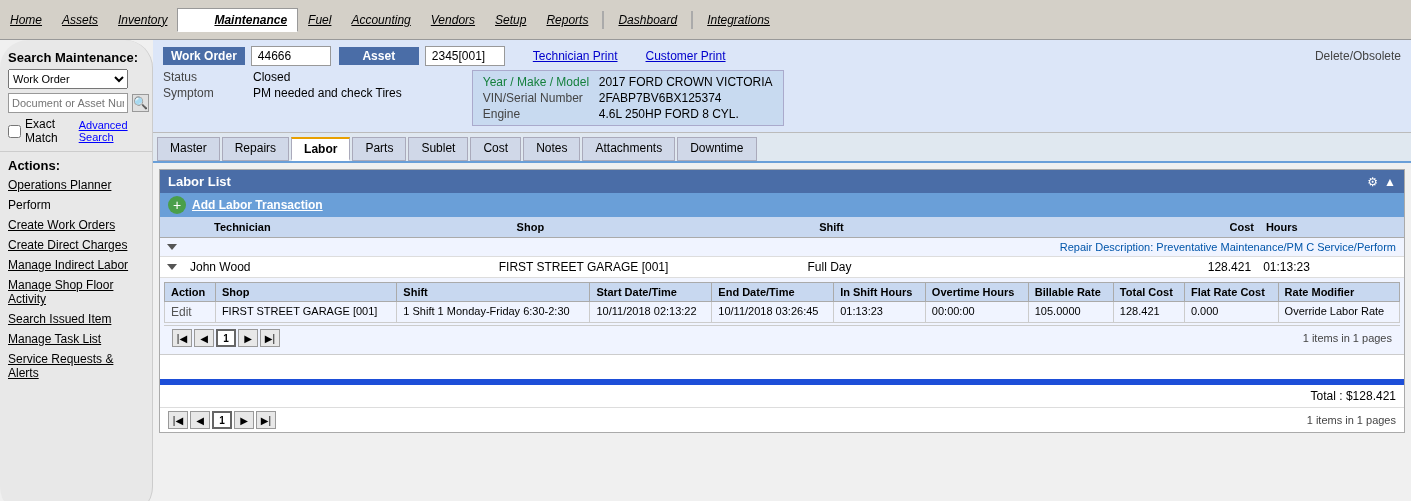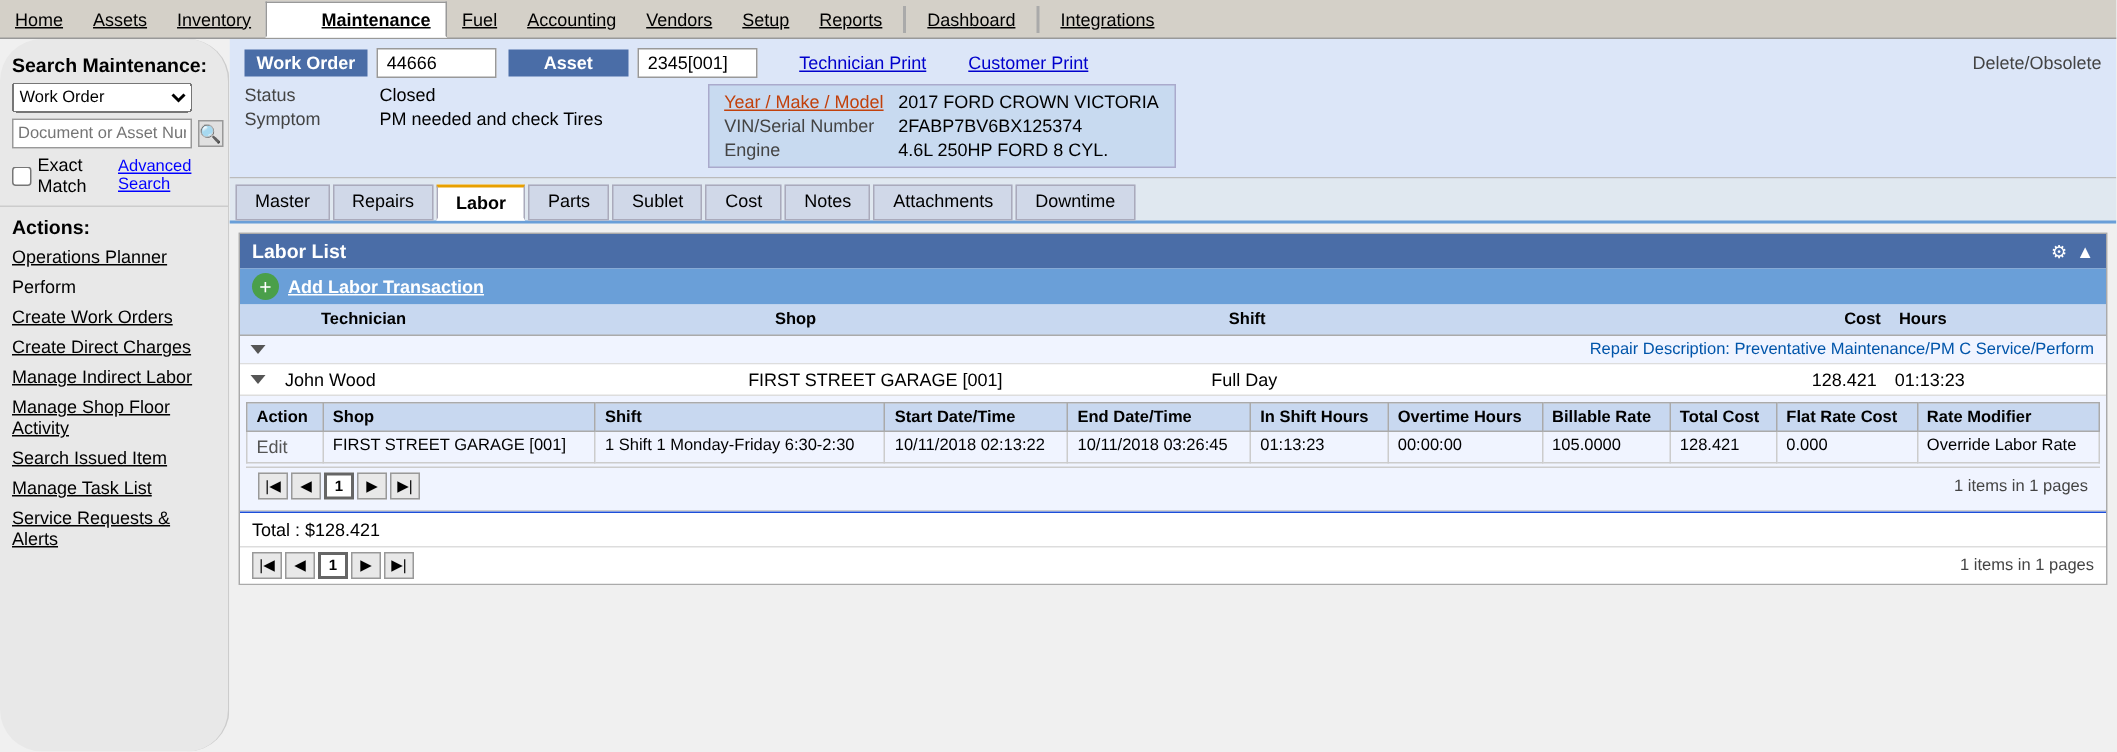--- a/index.html
+++ b/index.html
@@ -1,19 +1,19 @@
 <!DOCTYPE html>
 <html><head>
   <meta charset="utf-8">
   <style>
     * { box-sizing: border-box; margin: 0; padding: 0; font-family: Arial, sans-serif; font-size: 12px; }
     body { background: #f0f0f0; overflow: hidden; }
 
     
-    .top-nav { display: flex; align-items: center; background: #d4d0c8; border-bottom: 1px solid #999; height: 26px; }
+    .top-nav { display: flex; align-items: center; background: #d4d0c8; border-bottom: 1px solid #999; height: 40px; font-style: italic; }
     .top-nav-item { padding: 4px 10px; cursor: pointer; text-decoration: underline; color: #000; }
     .top-nav-item.active { background: #fff; border: 1px solid #999; border-bottom: 1px solid #fff; font-weight: bold; padding-left: 36px; }
 
     
     .main-layout { display: flex; height: calc(501px - 26px); }
 
     
     .sidebar { width: 153px; background: #e8e8e8; border-right: 1px solid #ccc; padding: 4px 0; flex-shrink: 0; border-radius: 28px; }
     .sidebar-item { padding: 3px 8px; cursor: pointer; color: #000; text-decoration: none; display: block; }
     .sidebar-item.underline { text-decoration: underline; }
@@ -62,21 +62,21 @@
     .edit-btn { color: #555; cursor: pointer; }
 
     
     .pagination { display: flex; align-items: center; justify-content: space-between; padding: 3px 8px; background: white; border-top: 1px solid #ddd; }
     .pagination-btns { display: flex; gap: 2px; }
     .pg-btn { width: 20px; height: 18px; border: 1px solid #999; background: #e8e8e8; cursor: pointer; font-size: 10px; display: flex; align-items: center; justify-content: center; }
     .pg-btn.active-page { background: white; border: 2px solid #666; font-weight: bold; }
     .pagination-info { font-size: 11px; color: #444; }
 
     
-    .total-row { display: flex; padding: 4px 8px; background: white; border-top: 1px solid #1d4ed8; font-size: 12px; }
+    .total-row { display: flex; justify-content: flex-end; padding: 4px 8px; background: white; border-top: 6px solid #1d4ed8; font-size: 12px; margin-top: 24px; }
 
     
     .outer-pagination { display: flex; align-items: center; justify-content: space-between; padding: 3px 8px; background: white; border-top: 1px solid #ddd; }
 
     .chevron-down { display: inline-block; width: 0; height: 0; border-left: 5px solid transparent; border-right: 5px solid transparent; border-top: 6px solid #555; }
   </style>
 </head>
 <body>
 
 <div class="top-nav">
@@ -150,21 +150,21 @@
             <span class="wo-info-label">Status</span>
             <span class="wo-info-value">Closed</span>
           </div>
           <div class="wo-info-item">
             <span class="wo-info-label">Symptom</span>
             <span class="wo-info-value">PM needed and check Tires</span>
           </div>
         </div>
         <div style="background:#c8daf0; padding:4px 10px; border:1px solid #aac; font-size:11px; margin-left:40px;">
           <div style="display:flex; gap:6px; margin-bottom:2px;">
-            <span style="color:#c2410c; width:110px;text-decoration:underline;">Year /  Make /  Model</span>
+            <span style="color:#15803d; width:110px;">Year /  Make /  Model</span>
             <span>2017 FORD CROWN VICTORIA</span>
           </div>
           <div style="display:flex; gap:6px; margin-bottom:2px;">
             <span style="color:#444; width:110px;">VIN/Serial Number</span>
             <span>2FABP7BV6BX125374</span>
           </div>
           <div style="display:flex; gap:6px;">
             <span style="color:#444; width:110px;">Engine</span>
             <span>4.6L 250HP FORD 8 CYL.</span>
           </div>

